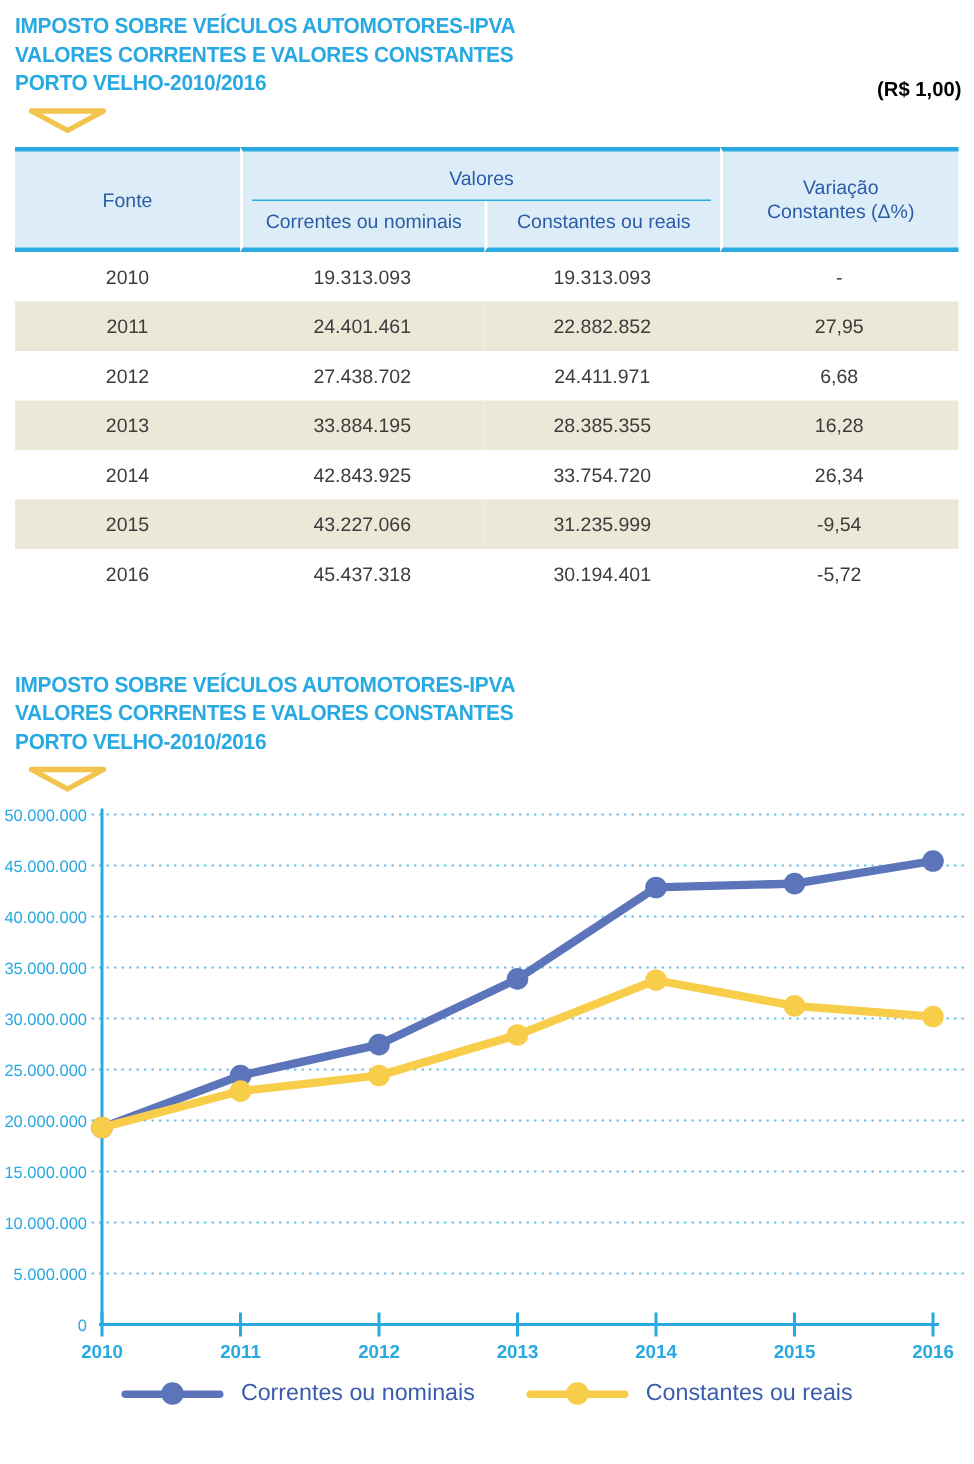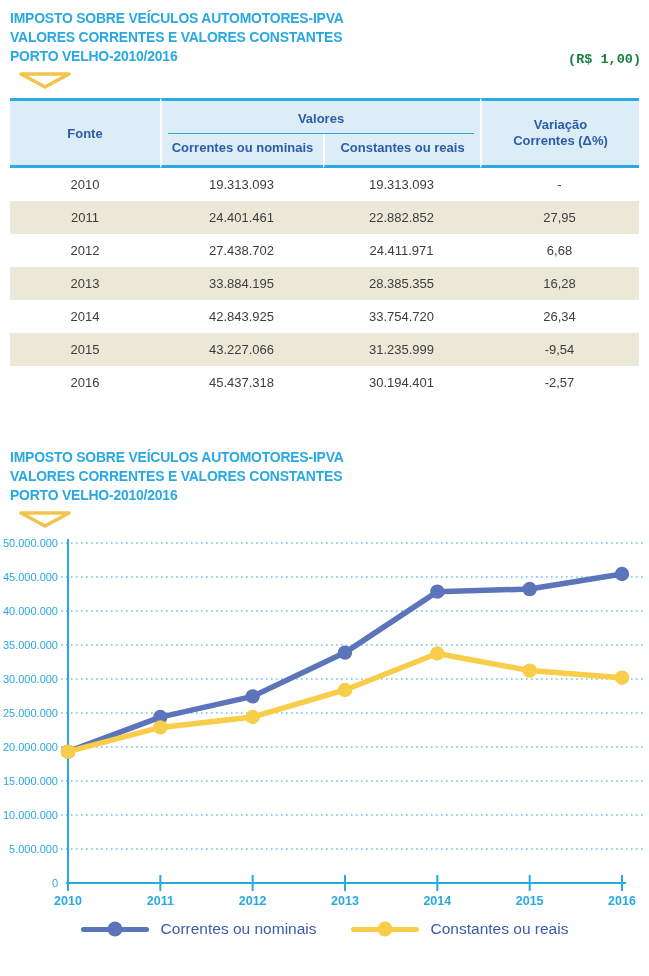--- a/index.html
+++ b/index.html
@@ -3,27 +3,27 @@
 <meta charset="utf-8">
 <style>
   * { margin:0; padding:0; box-sizing:border-box; }
   html,body { background:#fff; }
   body { width:649px; height:976px; overflow:hidden; font-family:"Liberation Sans", sans-serif; }
   .page { position:relative; width:649px; height:720px; background:#fff; }
 
   
   .section-head { position:relative; padding:9px 10px 0 10px; }
   .title-line { color:#29a9e1; font-weight:bold; font-size:14.5px; line-height:19px; letter-spacing:-0.2px; transform:scaleX(.96); transform-origin:0 50%; white-space:nowrap; }
-  .unit-label { position:absolute; right:8px; top:52px; color:#15803d; font-weight:bold; font-size:13.5px;font-family:Liberation Mono, monospace; }
+  .unit-label { position:absolute; right:8px; top:52px; color:#000000; font-weight:bold; font-size:13.5px; }
   .triangle-wrap { margin:5px 0 0 8px; height:20px; }
 
   
   .ipva-table { width:629px; margin:7px 0 0 10px; border-collapse:separate; border-spacing:0; table-layout:fixed; }
   .ipva-table col.c1{width:150px;} .ipva-table col.c2{width:163px;} .ipva-table col.c3{width:157px;} .ipva-table col.c4{width:159px;}
-  .ipva-table thead th { background:#ddedf7; color:#2b5ca8; font-weight:bold; font-size:13px; text-align:center; vertical-align:middle; }
+  .ipva-table thead th { background:#ddedf7; color:#2b5ca8; font-weight:normal; font-size:13px; text-align:center; vertical-align:middle; }
   .ipva-table thead tr.h1 th { border-top:3px solid #2aabe2; }
   .ipva-table thead th.rowspan { border-top:3px solid #2aabe2; border-bottom:3px solid #2aabe2; }
   .ipva-table thead tr.h2 th { border-bottom:3px solid #2aabe2; padding:6px 0 10px 0; }
   .ipva-table thead th.sep { border-left:2px solid #ffffff; }
   .group-underline { display:block; padding:10px 0 7px 0; margin:0 6px; border-bottom:1.5px solid #2aabe2; }
   .variacao-head div { line-height:16px; }
   .ipva-table tbody td { height:33px; text-align:center; font-size:13px; color:#3d3d3d; }
   .ipva-table tbody tr:nth-child(even) td { background:#ebe8d8; }
 
   .fonte { margin:9px 10px 0 10px; font-size:10.3px; font-style:italic; color:#8a8a8a; line-height:1.5; }
@@ -70,21 +70,21 @@
         <col class="c4">
       </colgroup>
     <thead>
       <tr class="h1">
         <th class="rowspan" rowspan="2">Fonte</th>
         <th class="sep" colspan="2">
           <span class="group-underline">Valores</span>
         </th>
         <th class="rowspan sep variacao-head" rowspan="2">
           <div>Variação</div>
-          <div>Correntes (Δ%)</div>
+          <div>Constantes (Δ%)</div>
         </th>
       </tr>
       <tr class="h2">
         <th class="sep">Correntes ou nominais</th>
         <th class="sep">Constantes ou reais</th>
       </tr>
     </thead>
     <tbody>
         <tr>
           <td>2010</td>
@@ -119,21 +119,21 @@
         <tr>
           <td>2015</td>
           <td>43.227.066</td>
           <td>31.235.999</td>
           <td>-9,54</td>
         </tr>
         <tr>
           <td>2016</td>
           <td>45.437.318</td>
           <td>30.194.401</td>
-          <td>-2,57</td>
+          <td>-5,72</td>
         </tr>
       </tbody>
   </table>
 
 
   <div class="section-head section2">
     <div class="title-line">IMPOSTO SOBRE VEÍCULOS AUTOMOTORES-IPVA</div>
     <div class="title-line">VALORES CORRENTES E VALORES CONSTANTES</div>
     <div class="title-line">PORTO VELHO-2010/2016</div>
     <div class="triangle-wrap">

